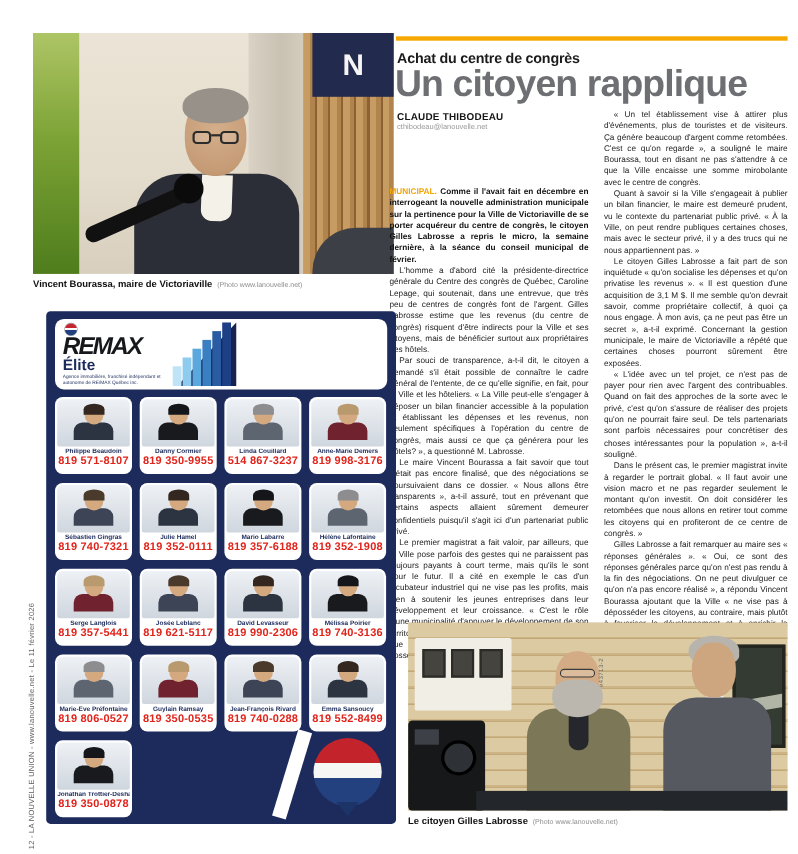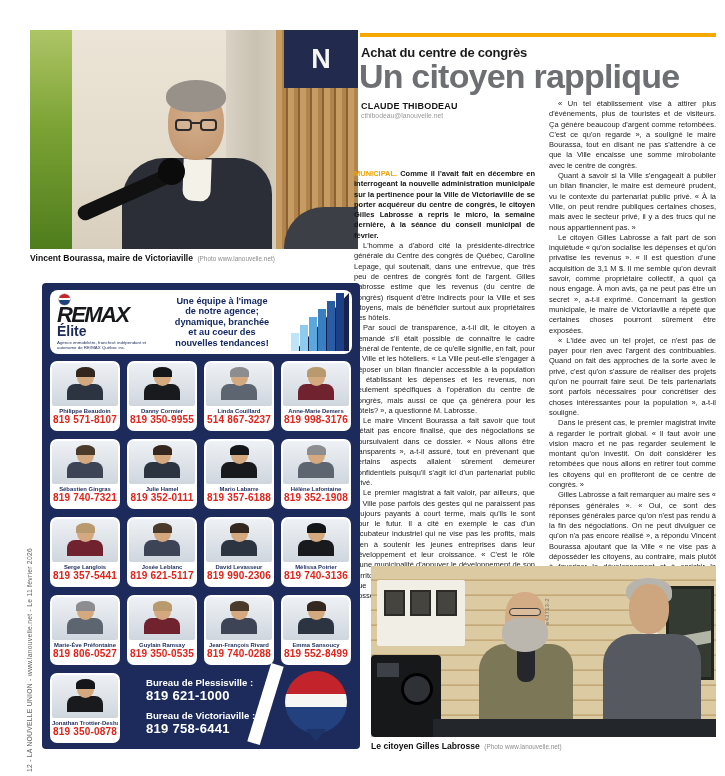--- a/index.html
+++ b/index.html
@@ -225,28 +225,20 @@
   <aside class="remax-ad">
     <div class="ad-header">
       <div class="logo-block">
         <div class="balloon-sm">
             <div class="c"></div>
           </div>
         <div class="brand">REMAX</div>
         <div class="brand-sub">Élite</div>
         <div class="brand-legal">Agence immobilière, franchisé indépendant et autonome de RE/MAX Québec inc.</div>
       </div>
-      <div class="tagline repeat-wrap">
-
-      <div class="tag-line">Une équipe à l'image</div>
-          <div class="tag-line">de notre agence;</div>
-          <div class="tag-line">dynamique, branchée</div>
-          <div class="tag-line">et au coeur des</div>
-          <div class="tag-line">nouvelles tendances!</div>
-        </div>
       <div class="stairs">
         <svg width="60" height="58" viewBox="0 0 60 58">
           <polygon points="60,0 60,58 6,58" fill="#17224d"></polygon>
           <rect x="2" y="40" width="8" height="18" fill="#bfe3f7"></rect>
           <rect x="11" y="32" width="8" height="26" fill="#8fcbee"></rect>
           <rect x="20" y="24" width="8" height="34" fill="#5aa8dd"></rect>
           <rect x="29" y="16" width="8" height="42" fill="#3a7fc1"></rect>
           <rect x="38" y="8" width="8" height="50" fill="#2a5ca3"></rect>
           <rect x="47" y="0" width="8" height="58" fill="#1d3f85"></rect>
         </svg>
@@ -420,31 +412,20 @@
           <div class="hs-head">
               <div class="hs-hair"></div>
             </div>
           <div class="hs-torso"></div>
         </div>
         <div class="agent-name">Jonathan Trottier-Deshaies</div>
         <div class="agent-phone">819 350-0878</div>
       </div>
       </div>
 
-    <div class="offices">
-
-    <div class="office">
-        <div class="office-label">Bureau de Plessisville :</div>
-        <div class="office-phone">819 621-1000</div>
-      </div>
-        <div class="office">
-        <div class="office-label">Bureau de Victoriaville :</div>
-        <div class="office-phone">819 758-6441</div>
-      </div>
-      </div>
 
     <div class="ad-slash"></div>
     <div class="balloon-lg">
       <div class="bl-circle"></div>
       <div class="bl-tip"></div>
     </div>
   </aside>
 
 </div>
 

